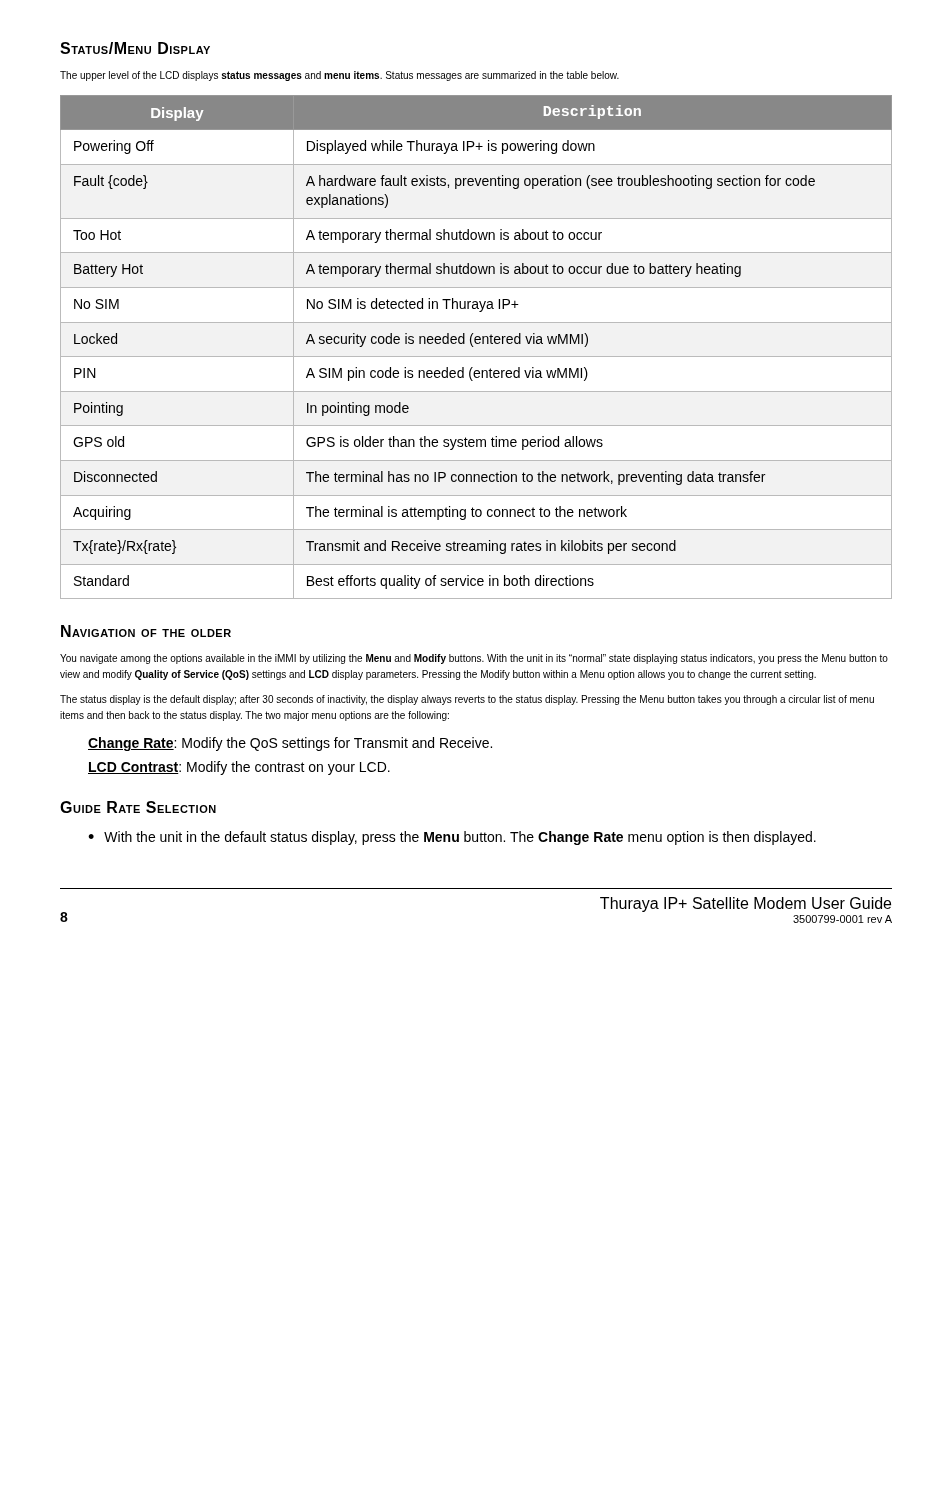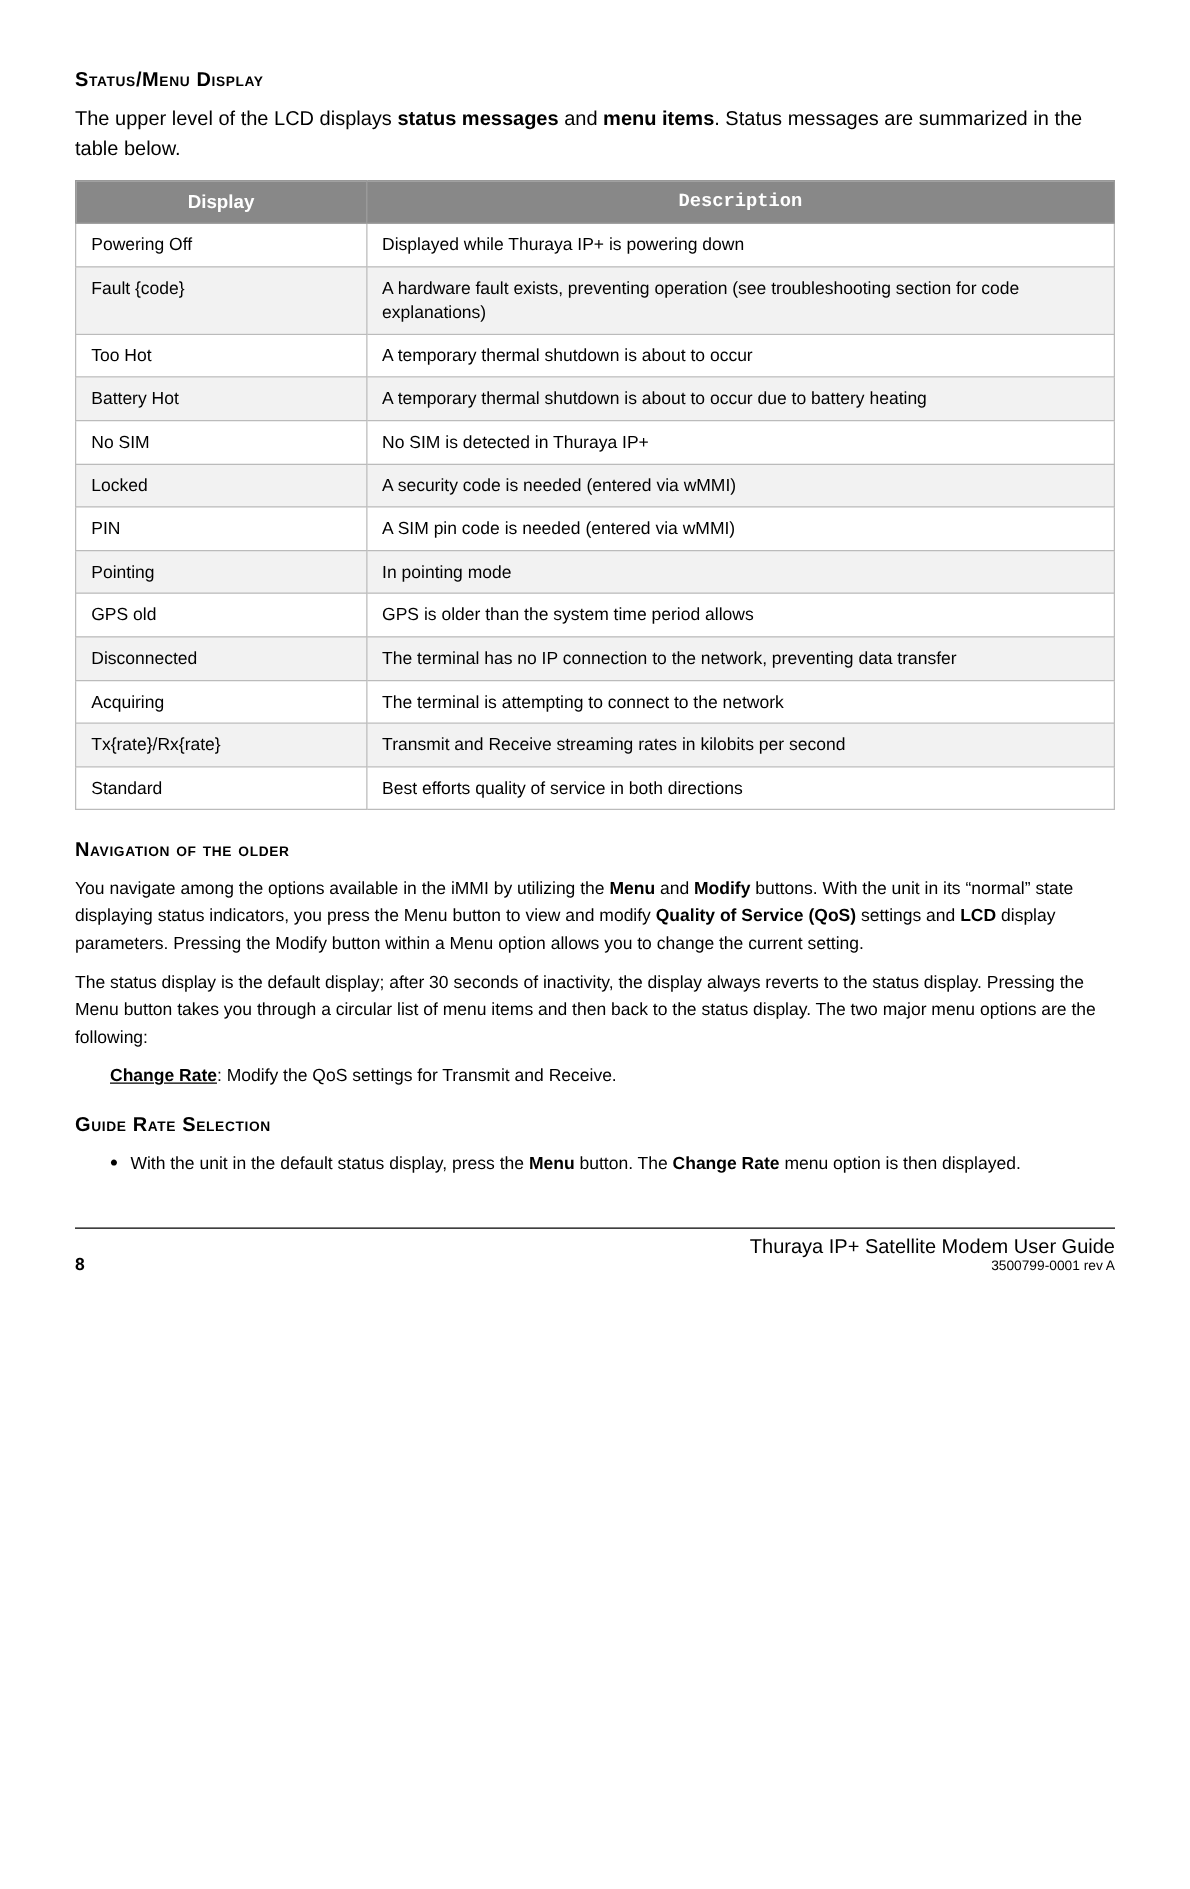--- a/index.html
+++ b/index.html
@@ -13,25 +13,25 @@
       padding: 40px 60px 40px 60px;
     }
 
     
     .section-title {
       font-size: 16px;
       font-variant: small-caps;
       font-weight: bold;
       letter-spacing: 0.5px;
       margin-bottom: 10px;
-      margin-top: 16px;
+      margin-top: 0;
     }
 
     .intro-text {
-      font-size: 16px;
+      font-size: 10px;
       margin-bottom: 12px;
       line-height: 1.5;
     }
 
     .bold { font-weight: bold; }
 
     
     table {
       width: 100%;
       border-collapse: collapse;
@@ -59,21 +59,21 @@
       background: #fff;
     }
     .col-display { width: 28%; }
     .col-desc { width: 72%; font-family: Liberation Mono, monospace; }
 
     
     .nav-section {
       margin-bottom: 20px;
     }
     .nav-text {
-      font-size: 14px;
+      font-size: 10px;
       line-height: 1.55;
       margin-bottom: 10px;
     }
 
     
     .indent-list {
       margin-left: 28px;
       margin-bottom: 16px;
     }
     .indent-list p {
@@ -205,20 +205,23 @@
   <p class="nav-text">
     <span>You navigate among the options available in the iMMI by utilizing the </span><span class="bold">Menu</span><span> and </span><span class="bold">Modify</span><span> buttons. With the unit in its “normal” state displaying status indicators, you press the Menu button to view and modify </span><span class="bold">Quality of Service (QoS)</span><span> settings and </span><span class="bold">LCD</span><span> display parameters. Pressing the Modify button within a Menu option allows you to change the current setting.</span>
   </p>
 
   <p class="nav-text">The status display is the default display; after 30 seconds of inactivity, the display always reverts to the status display. Pressing the Menu button takes you through a circular list of menu items and then back to the status display. The two major menu options are the following:</p>
 
   <div class="indent-list">
     <p>
       <span class="underline">Change Rate</span><span>:  Modify the QoS settings for Transmit and Receive.</span>
     </p>
+    <p>
+      <span class="underline">LCD Contrast</span><span>:  Modify the contrast on your LCD.</span>
+    </p>
   </div>
 </div>
 
 <div class="data-rate-section">
   <h1 class="section-title">Guide Rate Selection</h1>
 
   <div class="bullet-list">
     <div class="bullet-item">
       <span class="bullet-dot">•</span>
       <span>

